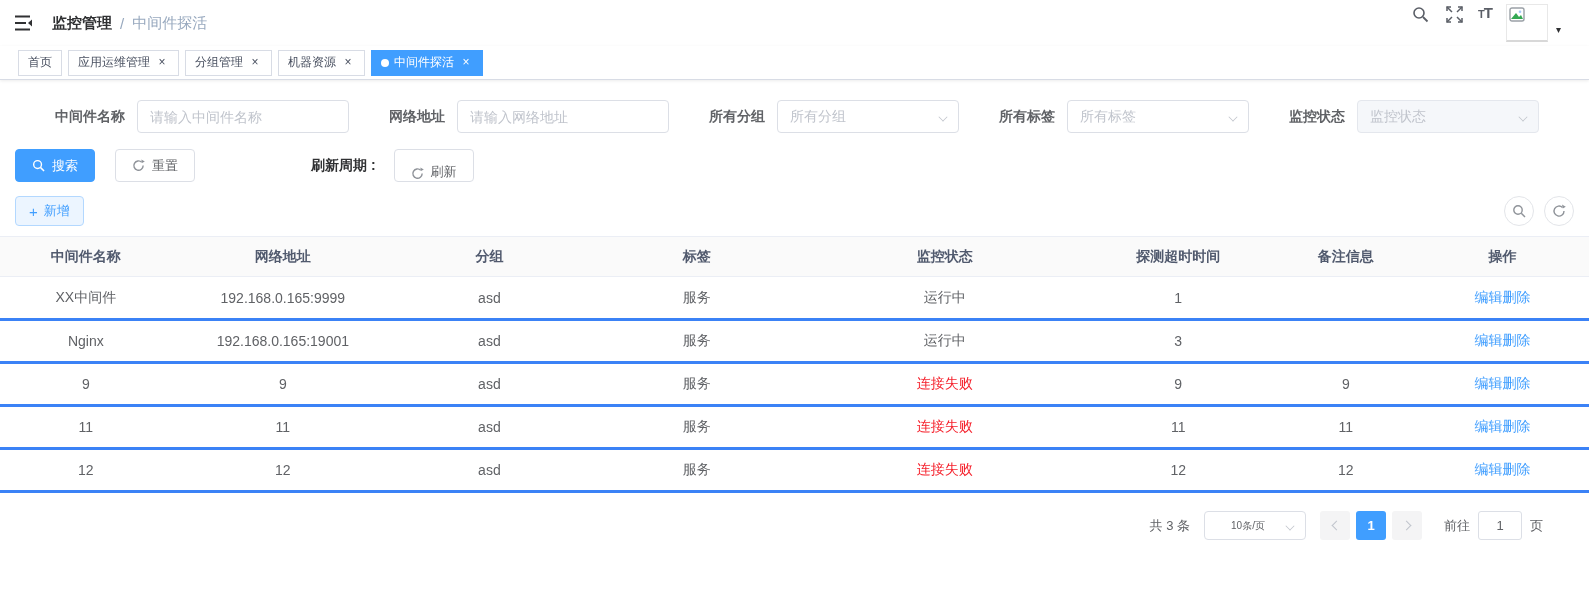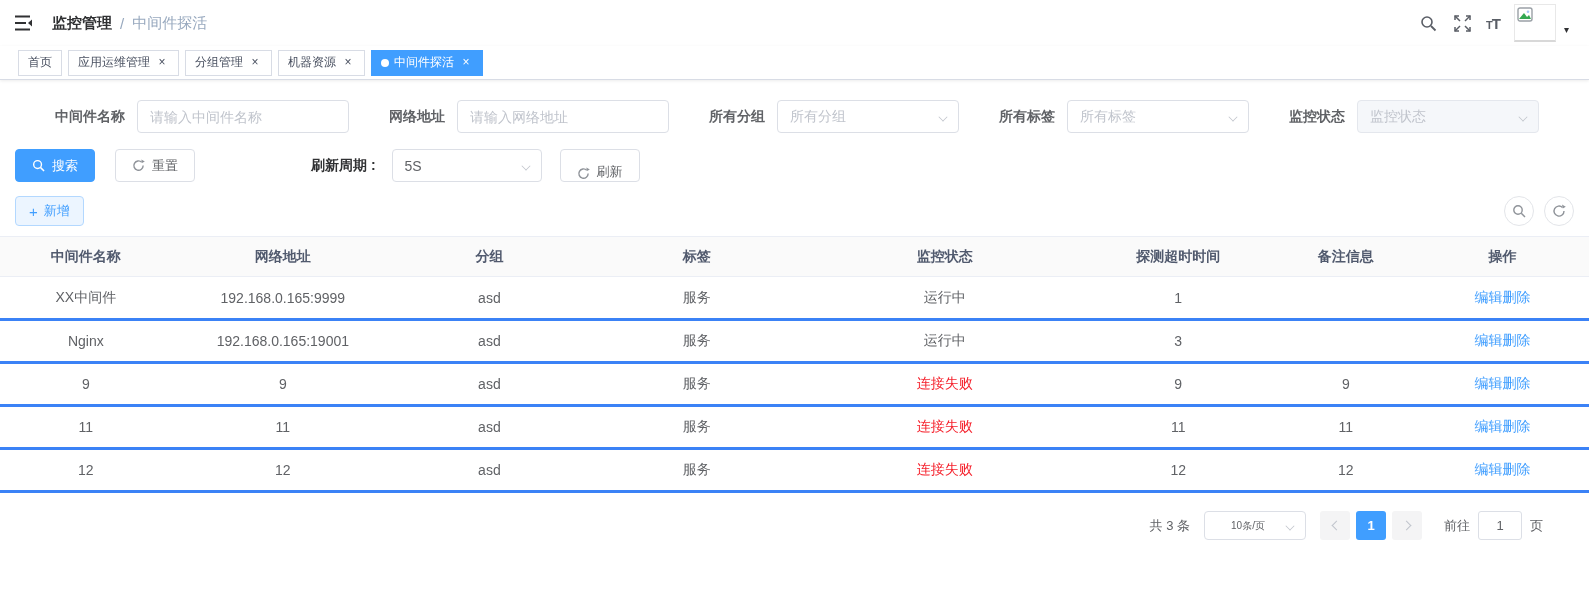--- a/index.html
+++ b/index.html
@@ -1,25 +1,25 @@
 <!DOCTYPE html>
 <html><head>
 <meta charset="utf-8">
 <style>
   * { margin:0; padding:0; box-sizing:border-box; }
   html,body { width:1589px; height:604px; background:#fff; font-family:"Liberation Sans","DejaVu Sans",sans-serif; color:#606266; overflow:hidden; }
 
   
-  .navbar { height:46px; display:flex; align-items:center; padding:0 20px 0 14px; background:#fff; }
+  .navbar { height:46px; display:flex; align-items:center; padding:0 28px 0 14px; background:#fff; }
   .hamburger { width:22px; height:22px; cursor:pointer; margin-right:16px; display:flex; align-items:center; }
   .breadcrumb { font-size:15px; display:flex; align-items:center; gap:8px; }
   .breadcrumb .bc-root { color:#303133; font-weight:700; }
   .breadcrumb .bc-sep { color:#97a8be; }
   .breadcrumb .bc-page { color:#97a8be; }
-  .nav-right { margin-left:auto; display:flex; align-items:center; gap:14px; }
+  .nav-right { margin-left:auto; display:flex; align-items:flex-start; gap:14px; }
   .nav-icon { width:20px; height:20px; display:flex; align-items:center; justify-content:center; cursor:pointer; color:#5a5e66; }
   .font-icon { font-weight:700; color:#5a5e66; cursor:pointer; font-size:15px; letter-spacing:-1px; }
   .font-icon .t-small { font-size:11px; }
   .avatar-wrap { display:flex; align-items:flex-start; gap:8px; cursor:pointer; }
   .avatar { width:42px; height:38px; border:1px solid #e8e8e8; background:#fff; display:flex; align-items:flex-start; padding:2px; border-bottom:2px solid #d8d8d8; }
   .caret { color:#303133; font-size:10px; margin-top:20px; }
 
   
   .tags-bar { height:34px; display:flex; align-items:center; padding:0 18px; background:#fff; border-bottom:1px solid #d8dce5; box-shadow:0 1px 3px 0 rgba(0,0,0,.08); gap:6px; }
   .tag { height:26px; display:inline-flex; align-items:center; padding:0 9px; border:1px solid #d8dce5; background:#fff; color:#495060; font-size:12px; cursor:pointer; gap:5px; }
@@ -196,24 +196,20 @@
   <button class="btn">
     <span class="btn-ico">
       <svg width="13" height="13" viewBox="0 0 14 14">
           <path d="M12 7a5 5 0 1 1-1.5-3.5" fill="none" stroke="#8f9399" stroke-width="1.5"></path>
           <polygon points="10,0.5 10.8,4.4 13.8,2.8" fill="#8f9399"></polygon>
         </svg>
     </span>
     <span>重置</span>
   </button>
   <span class="period-label">刷新周期 :</span>
-  <div class="el-select period-select" style="margin-left:-4px;">
-    <span>5S</span>
-    <span class="chev"></span>
-  </div>
   <button class="btn" style="margin-left:-2px;align-items:flex-end;">
     <span class="btn-ico">
       <svg width="13" height="13" viewBox="0 0 14 14">
           <path d="M12 7a5 5 0 1 1-1.5-3.5" fill="none" stroke="#8f9399" stroke-width="1.5"></path>
           <polygon points="10,0.5 10.8,4.4 13.8,2.8" fill="#8f9399"></polygon>
         </svg>
     </span>
     <span>刷新</span>
   </button>
 </div>

